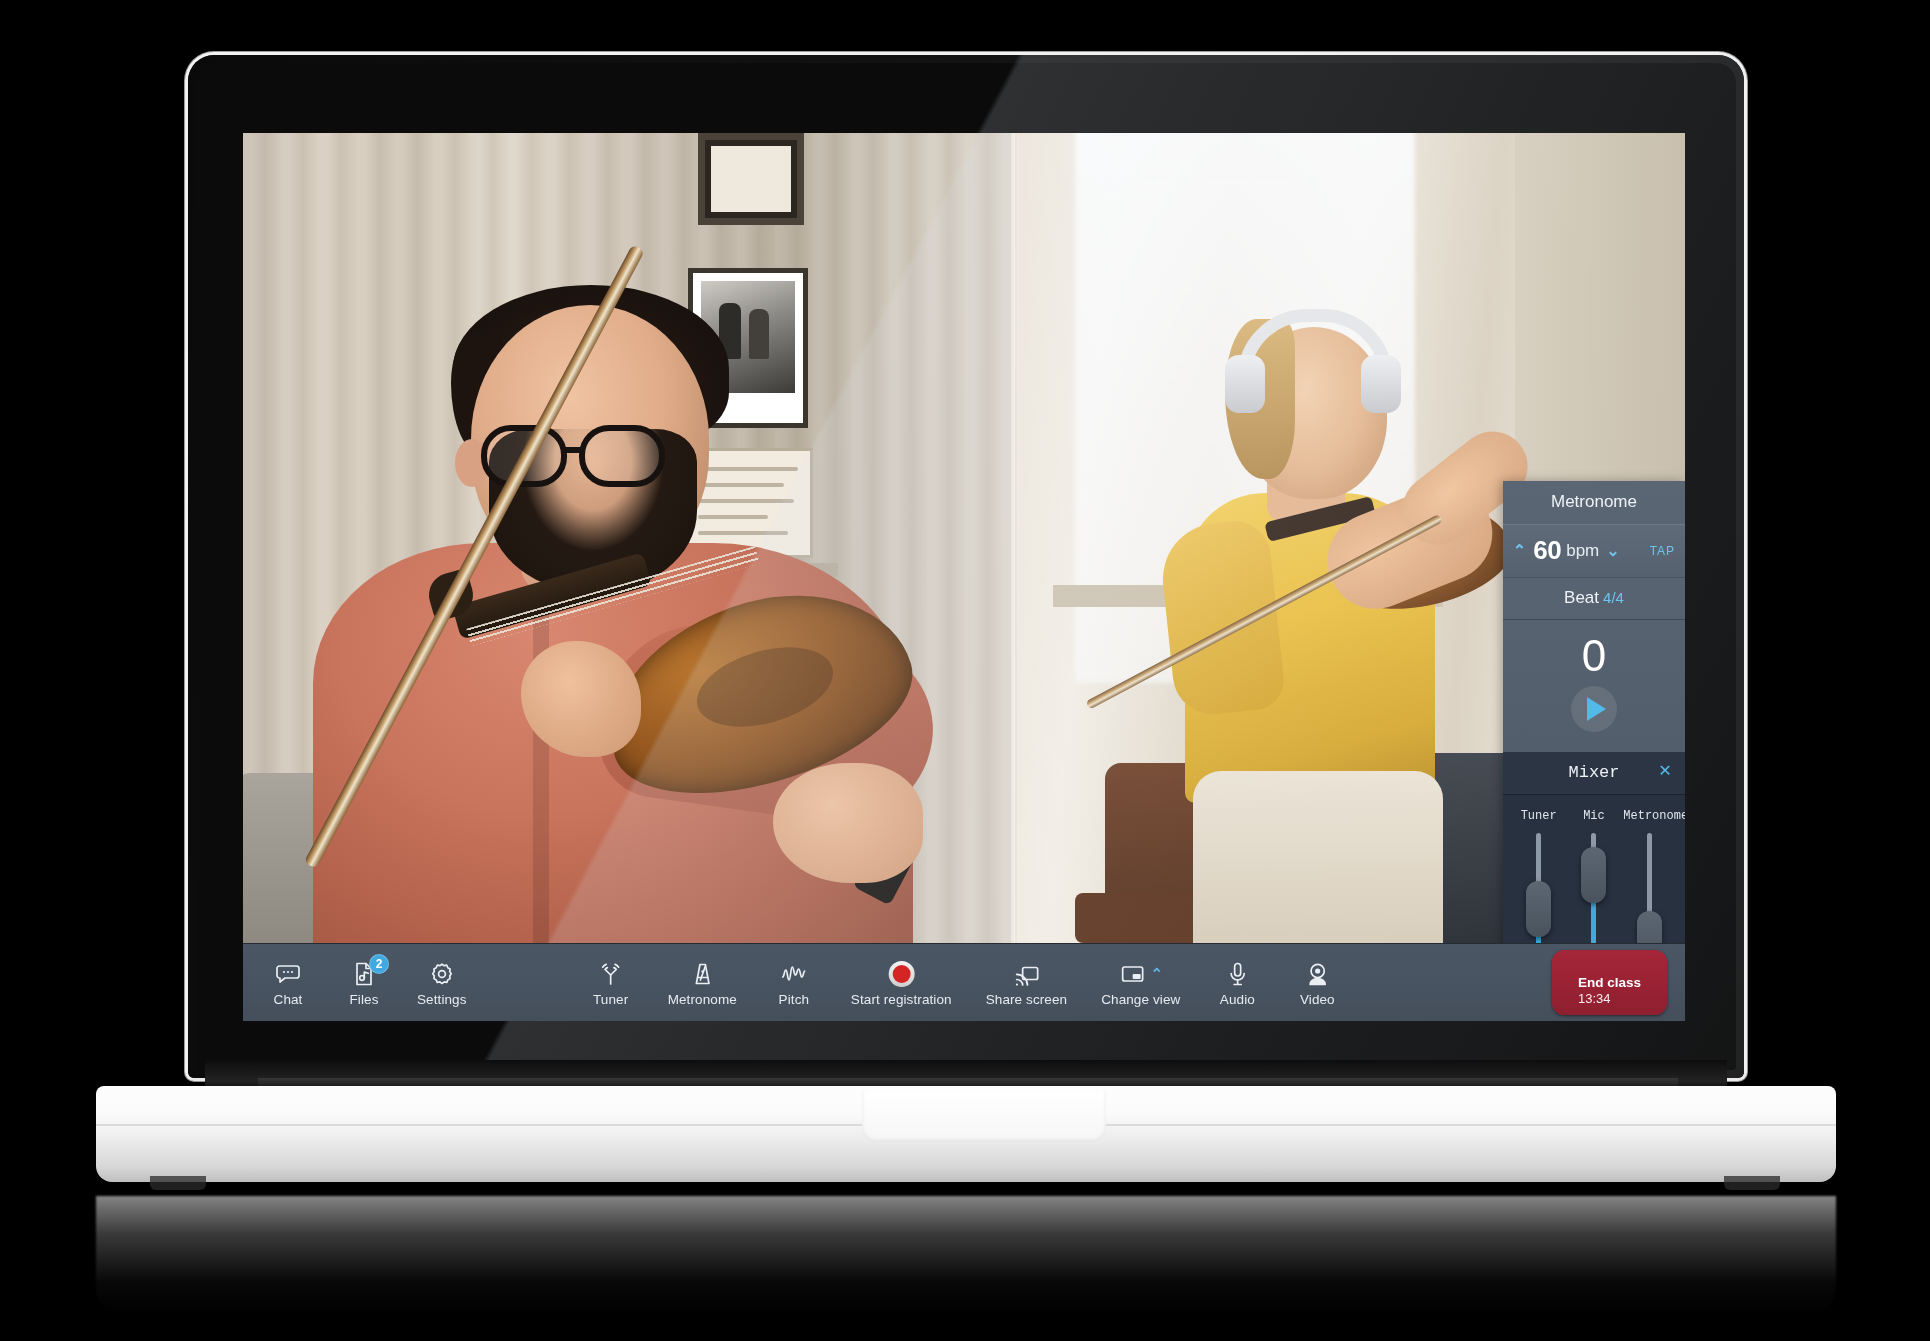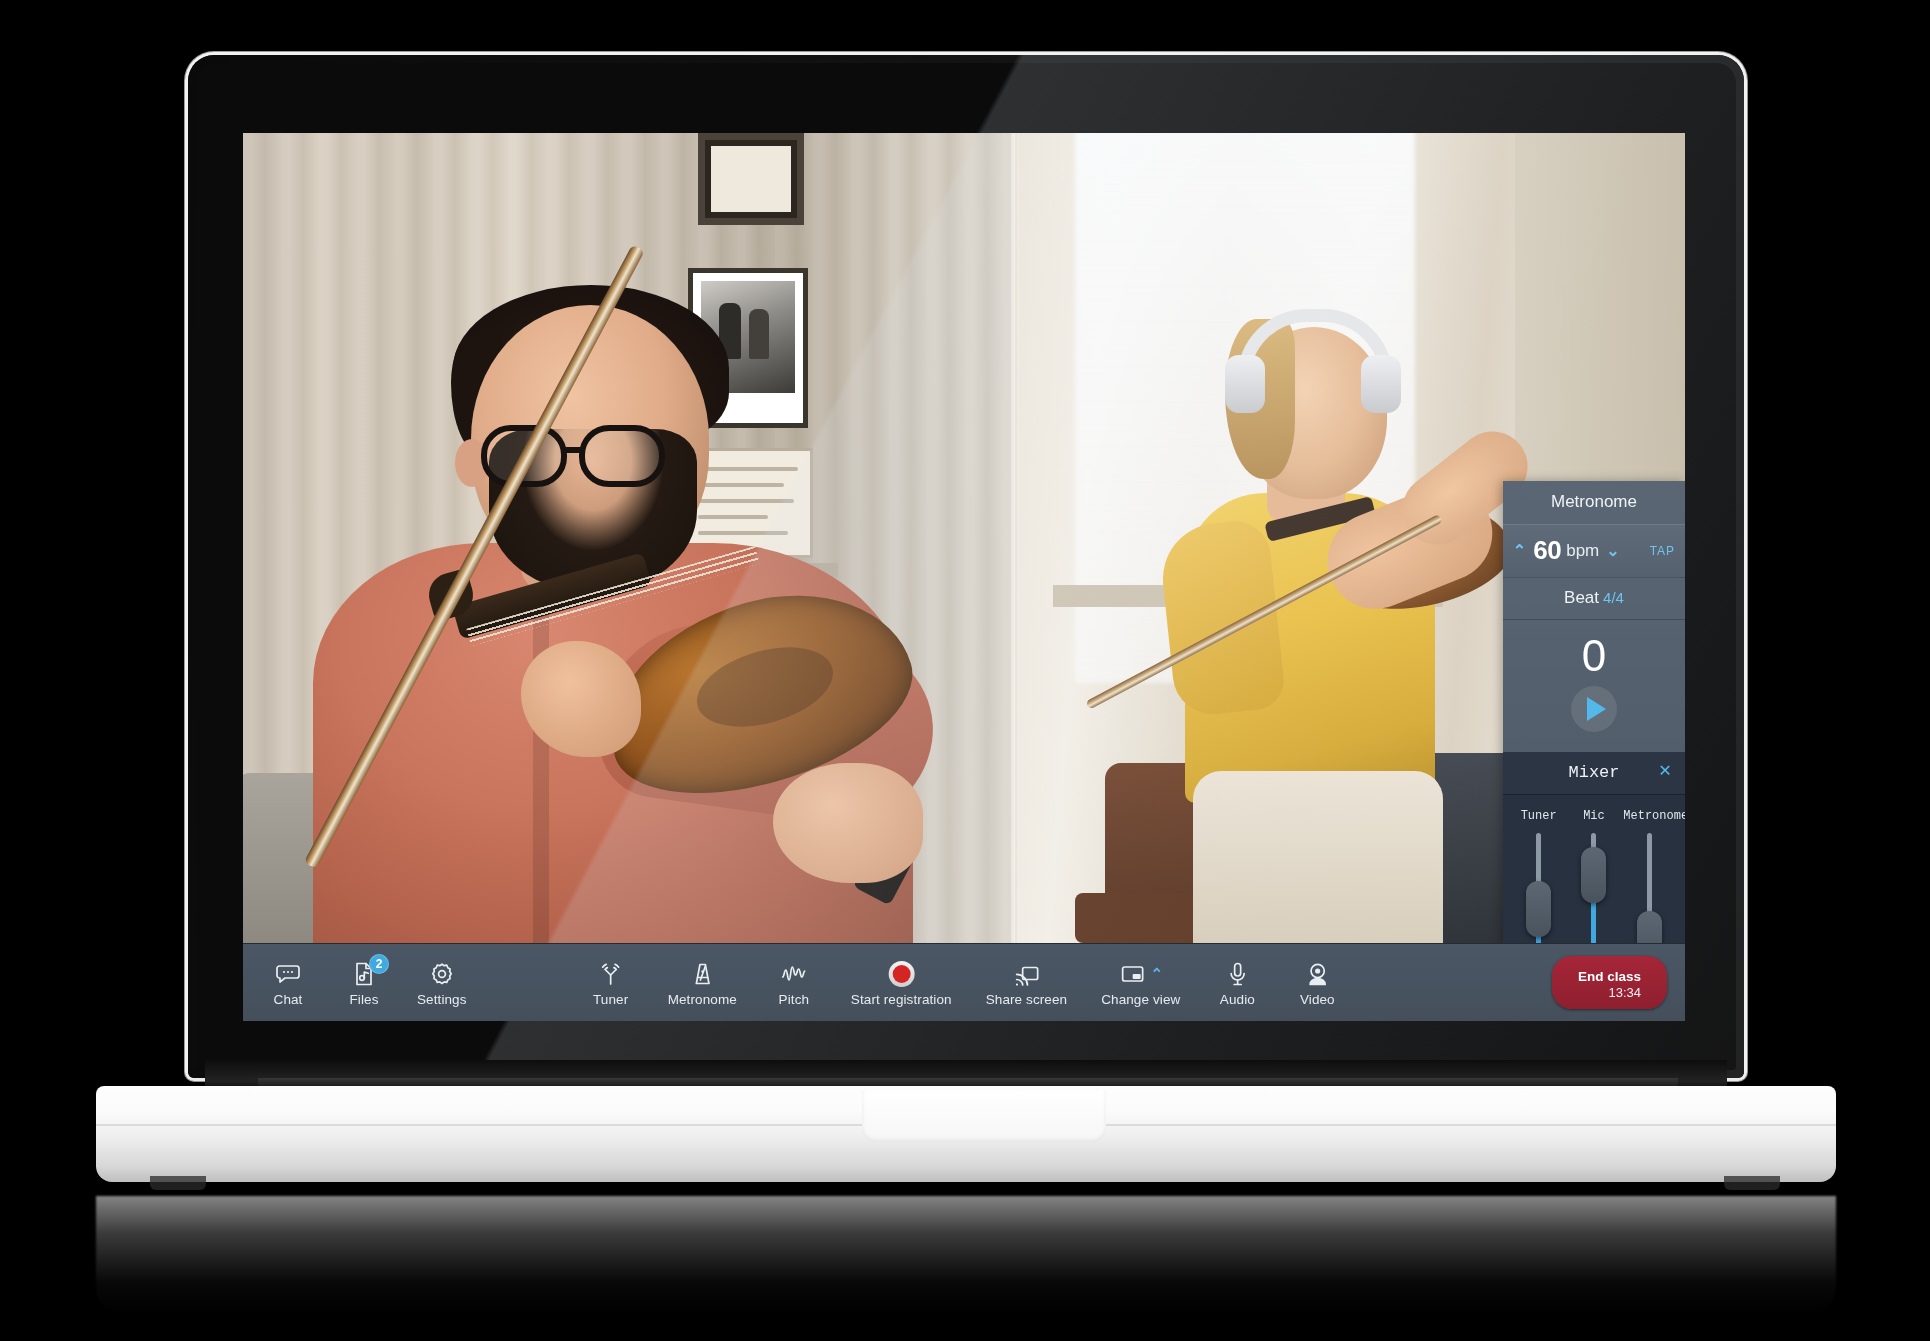--- a/index.html
+++ b/index.html
@@ -295,21 +295,21 @@
   .tb-ico svg { display:block; }
   .tb-label { font-size:13.5px; color:#e6ebf0; white-space:nowrap; letter-spacing:.1px; }
   .badge {
     position:absolute; top:-5px; right:-2px; width:20px; height:20px; border-radius:50%;
     background:#3fa9e0; color:#fff; font-size:12px; font-weight:700;
     display:flex; align-items:center; justify-content:center;
     border:1px solid rgba(255,255,255,.25);
   }
   #end-class {
     background: linear-gradient(180deg,#a52638,#8e1f2f);
-    border-radius:20px; padding:13px 26px 8px; text-align:right; color:#fff;
+    border-radius:12px; padding:25px 26px 8px; text-align:left; color:#fff;
     box-shadow: 0 1px 3px rgba(0,0,0,.5);
   }
   #end-class .ec-t { font-size:13.5px; font-weight:700; line-height:1.15; }
   #end-class .ec-s { font-size:13px; opacity:.92; line-height:1.2; }
   .rec-dot-outer { width:26px; height:26px; border-radius:50%; background: linear-gradient(180deg,#f3f3f3,#cfcfcf); display:flex; align-items:center; justify-content:center;}
   .rec-dot-inner { width:18px; height:18px; border-radius:50%; background:#d42424; }
   .chev-up-blue { color:#5ab4e6; font-size:15px; margin-left:4px; font-weight:700;}
 </style>
 </head>
 <body>

